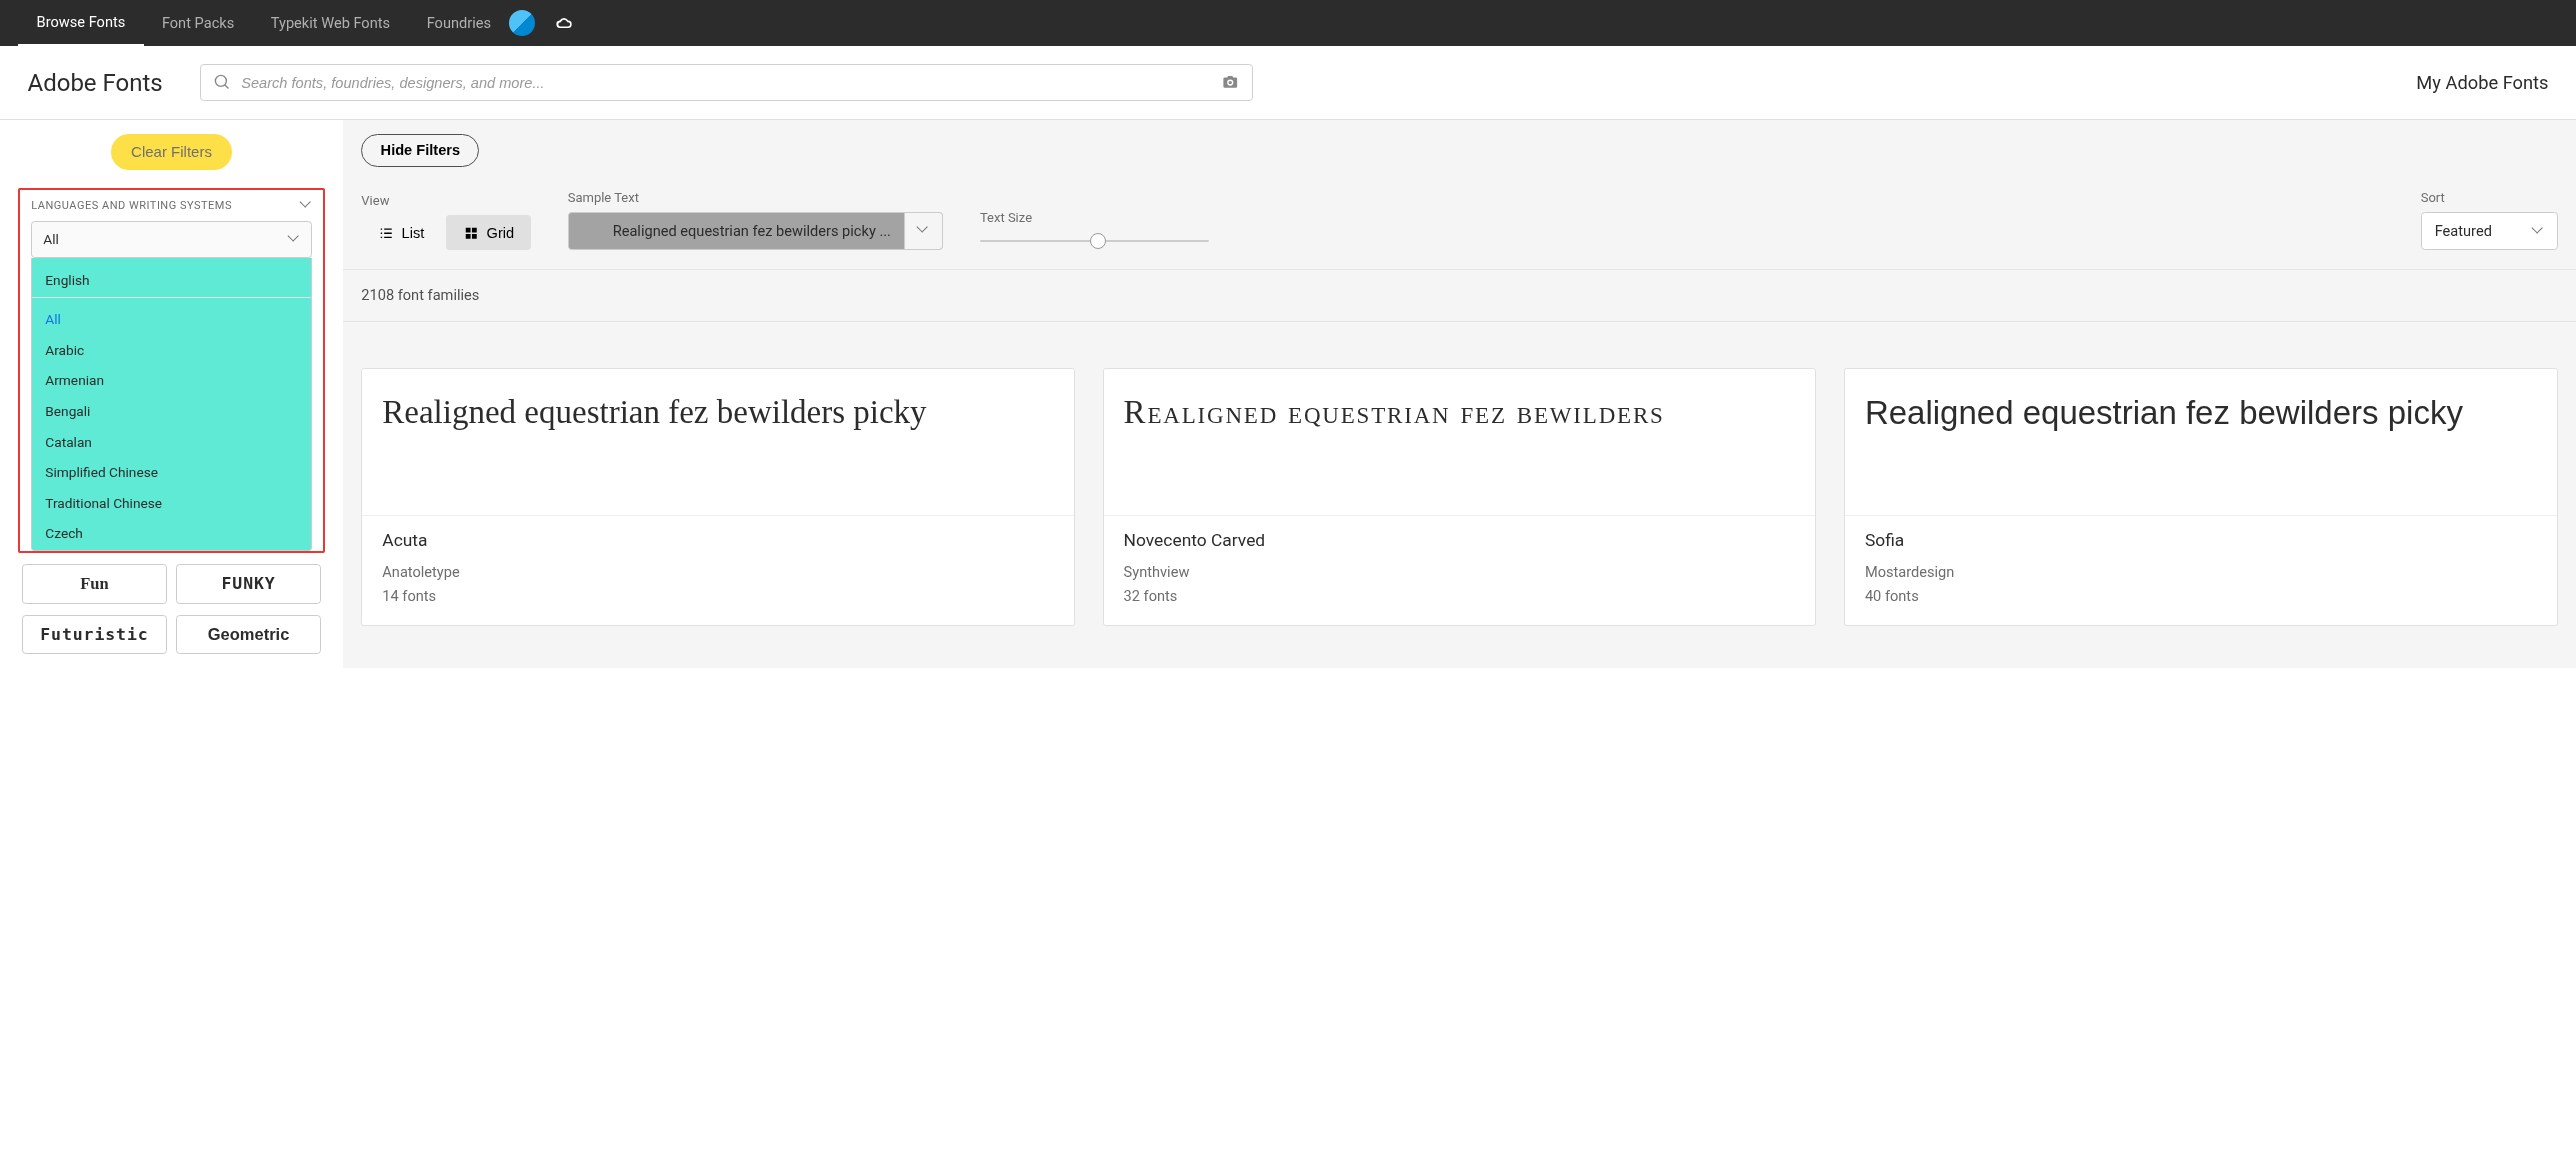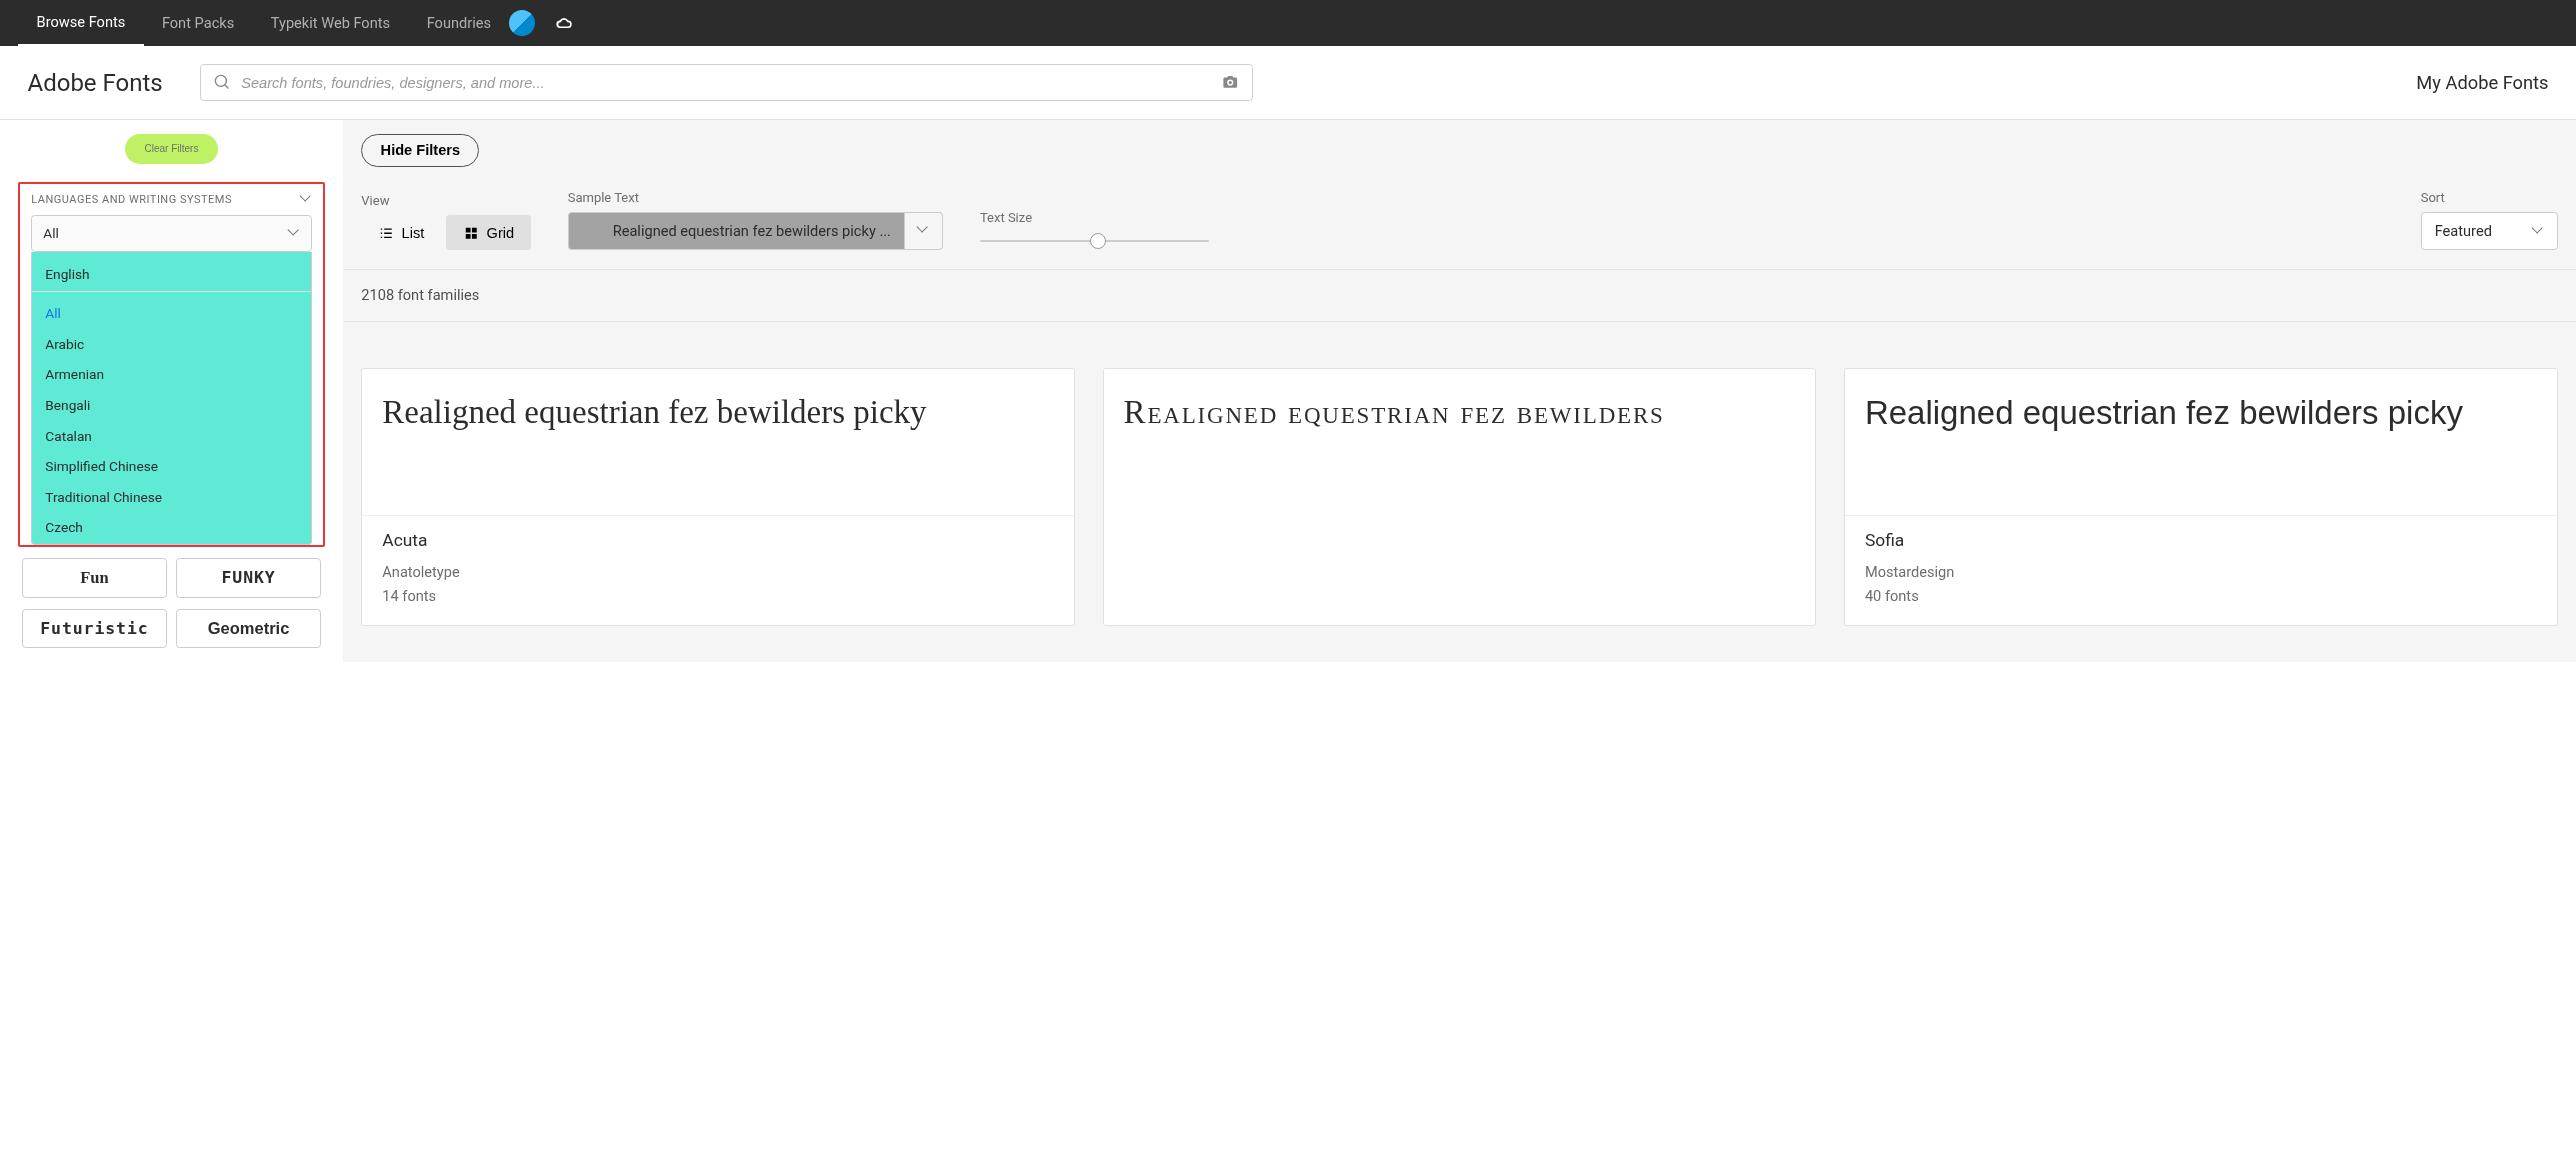--- a/index.html
+++ b/index.html
@@ -76,25 +76,25 @@
       display: flex;
     }
     .sidebar {
       width: 343px;
       padding: 13.7px 18.3px;
       position: relative;
     }
     .clear-filters {
       display: block;
       margin: 0 auto 18.3px;
-      background: #bef264;
+      background: #fde047;
       border: none;
       border-radius: 18.3px;
       padding: 9.2px 20px;
-      font-size: 10px;
+      font-size: 15px;
       color: #707070;
       cursor: pointer;
     }
     .highlight-box {
       border: 2.7px solid #e53935;
       padding: 9.2px 11px 0;
       border-radius: 1.8px;
       position: relative;
     }
     .filter-header {
@@ -424,20 +424,25 @@
       <div class="card">
         <div class="card-sample serif">Realigned equestrian fez bewilders picky</div>
         <div class="card-meta">
           <div class="card-name">Acuta</div>
           <div class="card-foundry">Anatoletype</div>
           <div class="card-count">14 fonts</div>
         </div>
       </div>
       <div class="card">
         <div class="card-sample smallcaps">Realigned equestrian fez bewilders</div>
+        <div class="card-meta">
+          <div class="card-name">Novecento Carved</div>
+          <div class="card-foundry">Synthview</div>
+          <div class="card-count">32 fonts</div>
+        </div>
       </div>
       <div class="card">
         <div class="card-sample sans">Realigned equestrian fez bewilders picky</div>
         <div class="card-meta">
           <div class="card-name">Sofia</div>
           <div class="card-foundry">Mostardesign</div>
           <div class="card-count">40 fonts</div>
         </div>
       </div>
     </div>

